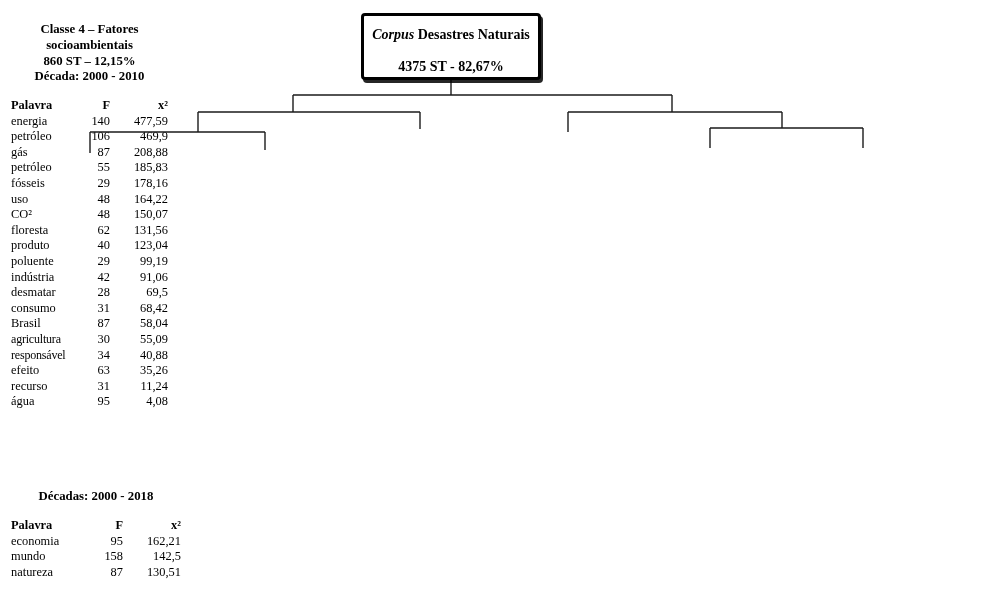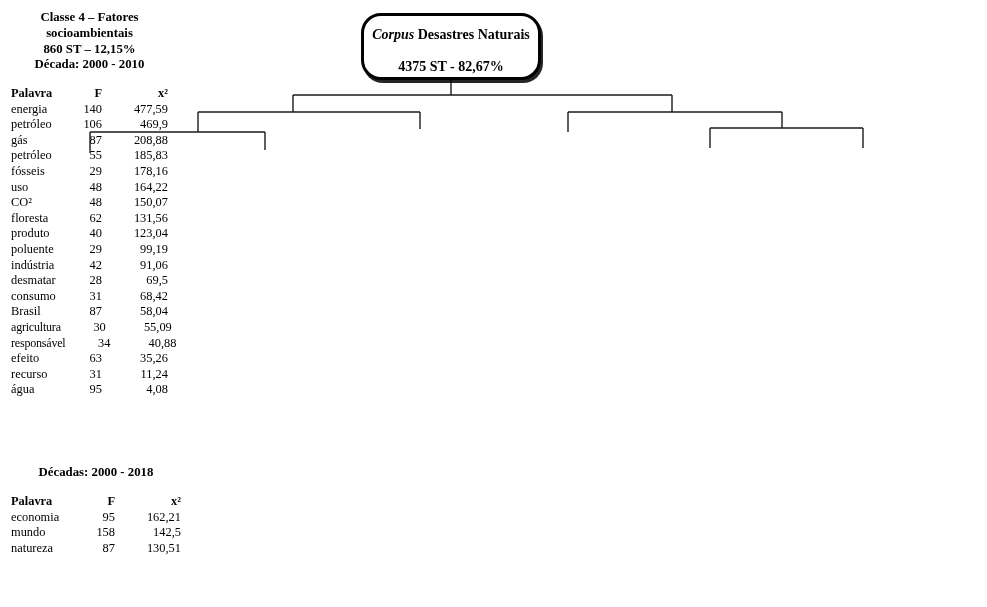--- a/index.html
+++ b/index.html
@@ -14,52 +14,52 @@
   #connectors{position:absolute;left:0;top:0;width:987px;height:607px;}
   #connectors line{stroke:#1a1a1a;stroke-width:1.4;}
   .node-box{
     position:absolute;
     background:#fff;
     border:3px solid #000;
     box-shadow:2px 3px 0 rgba(0,0,0,0.85);
     box-sizing:border-box;
   }
   #root-box{
-    border-radius:20px;
+    border-radius:4px;
     text-align:center;
     font-weight:bold;
     font-size:14px;
     padding-top:10px;
     line-height:18px;
   }
   #root-box .sub{margin-top:14px;}
   .class-box{
     border-radius:30px;
-    padding:9px 9px 6px 11px;
+    padding:21px 9px 6px 11px;
   }
   .class-title{
     text-align:center;
     font-weight:bold;
     font-size:12.8px;
     line-height:16px;
     white-space:pre-line;
   }
   .class-decade{
     text-align:center;
     font-weight:bold;
     font-size:12.8px;
     line-height:15px;
     margin-top:0;
     white-space:pre-line;
   }
   .word-table{margin-top:14px;}
   .trow{
     display:grid;
     grid-template-columns:1fr 33px 54px;
-    column-gap:12px;
+    column-gap:4px;
     line-height:15.6px;
     font-size:12.4px;
   }
   .trow.thead{font-weight:bold;}
   .cell-w{text-align:left;white-space:nowrap;overflow:visible;}
   .cell-f{text-align:right;}
   .cell-x{text-align:right;}
   .cell-w.sm{font-size:12px;letter-spacing:-0.2px;}
   .italic{font-style:italic;}
 </style>

